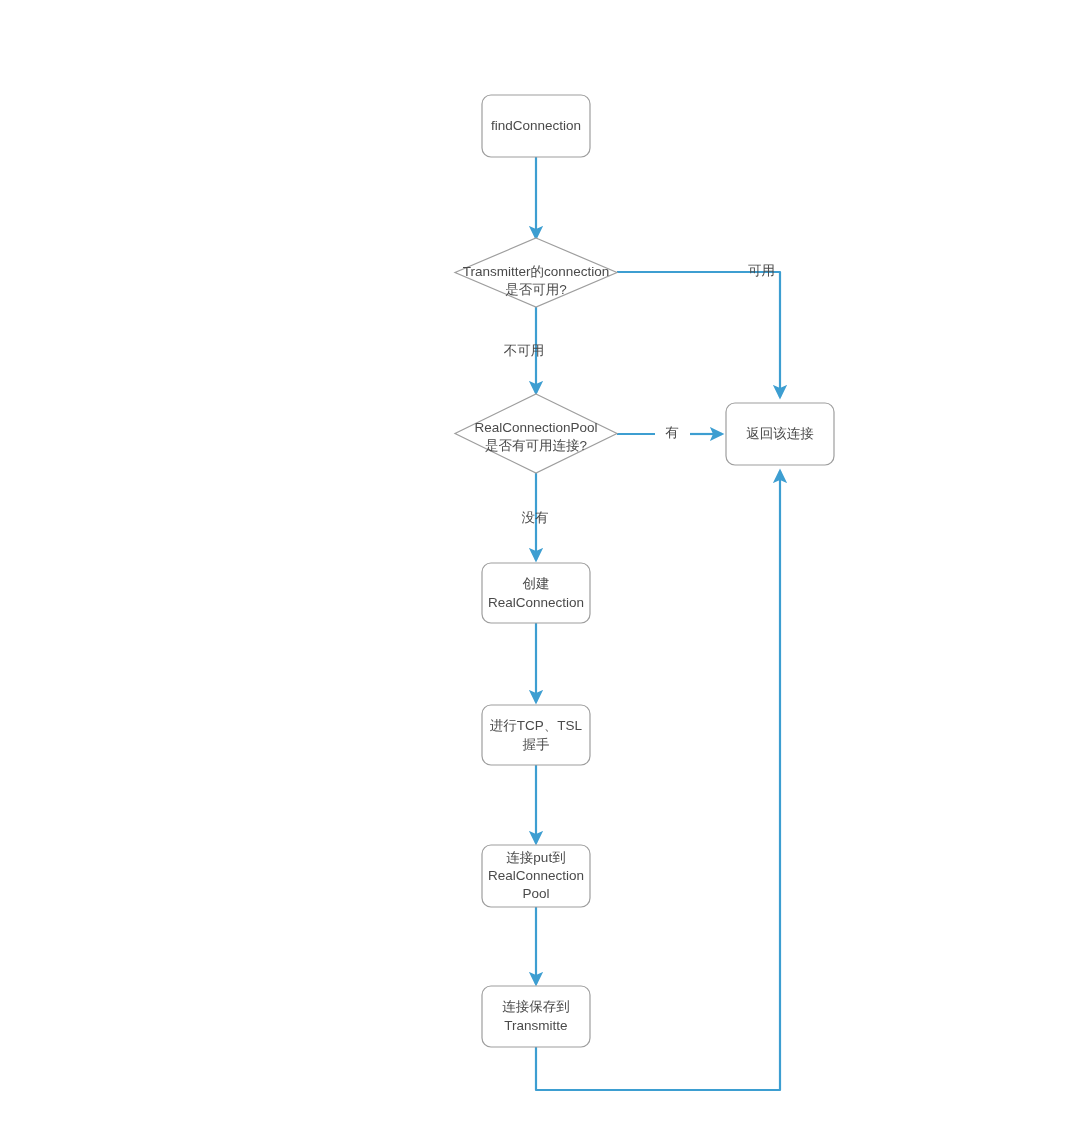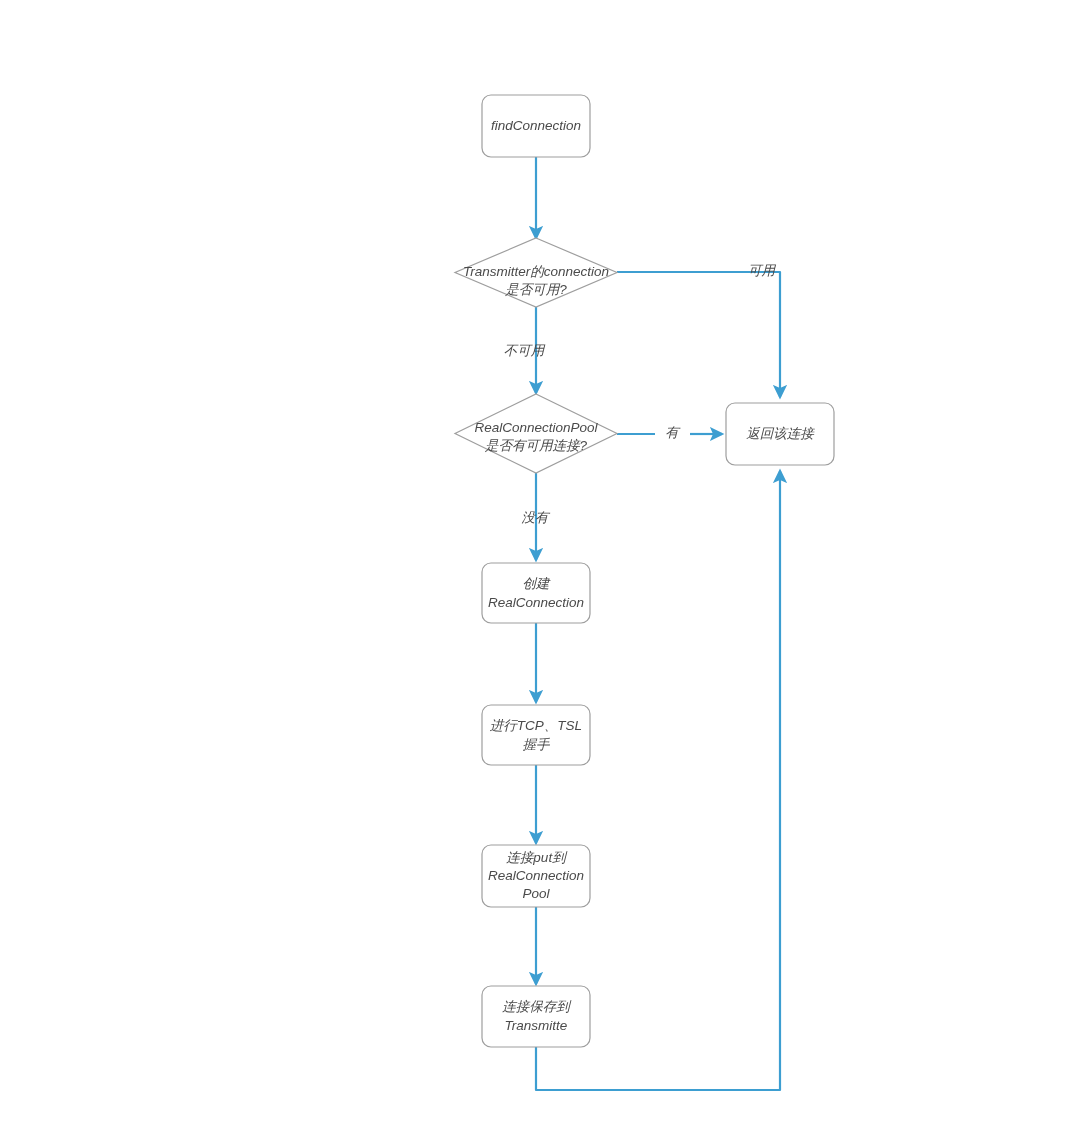--- a/index.html
+++ b/index.html
@@ -10,21 +10,20 @@
   body {
     width: 1080px;
     height: 1122px;
     font-family: "Liberation Sans", "DejaVu Sans", sans-serif;
     overflow: hidden;
   }
   #flow-root {
     position: relative;
     width: 1080px;
     height: 874px;
-    font-style: italic;
   }
   svg#flowchart {
     display: block;
     width: 1080px;
     height: 1122px;
   }
   .node-shape {
     fill: #ffffff;
     stroke: #9e9e9e;
     stroke-width: 1.2;

